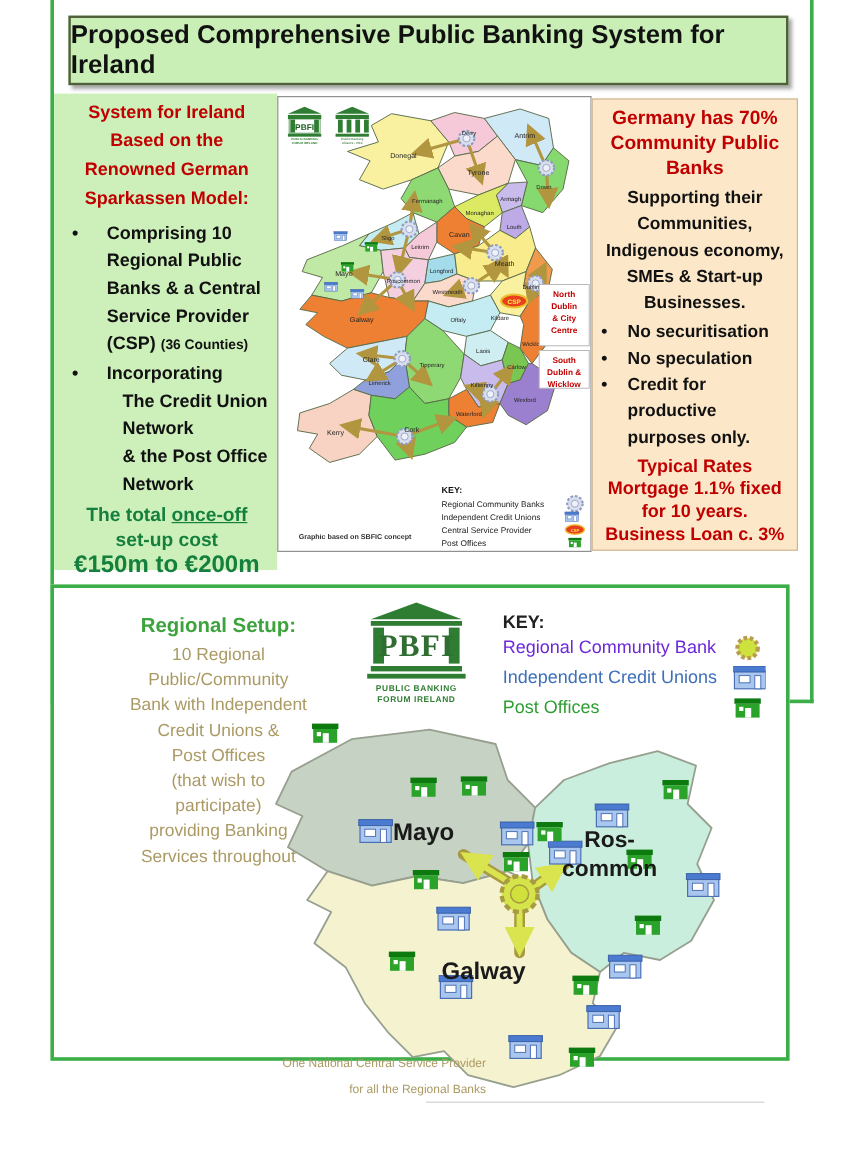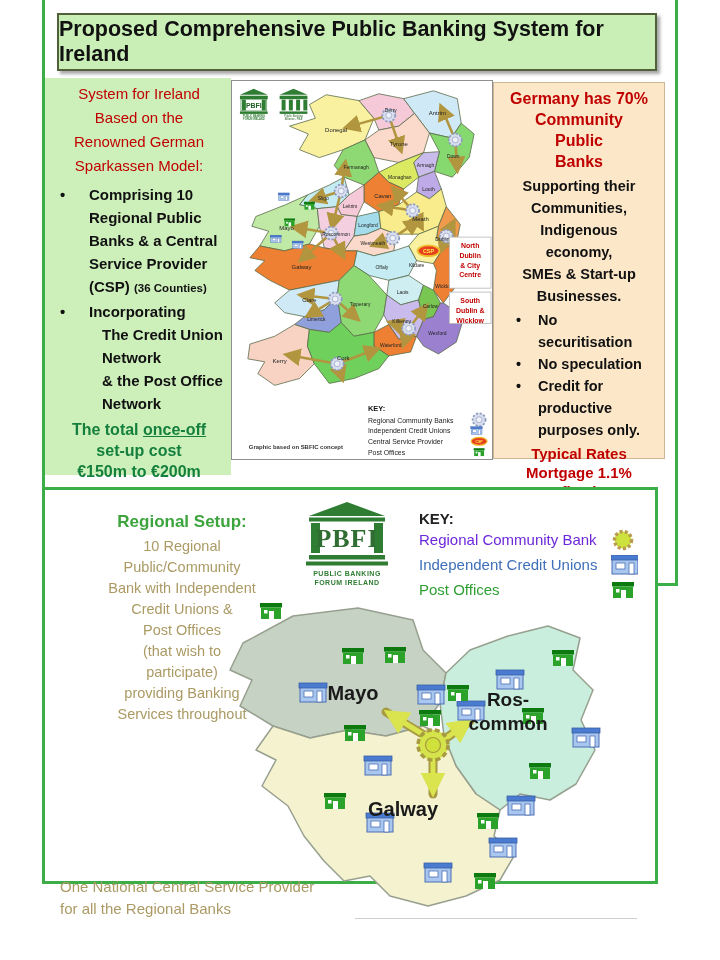--- a/index.html
+++ b/index.html
@@ -5,52 +5,52 @@
   html,body{margin:0;padding:0;background:#fff;}
   .page{position:relative;width:720px;height:960px;background:#fff;font-family:"Liberation Sans",sans-serif;overflow:hidden;}
   .top-bar{position:absolute;left:60px;top:0;width:612px;height:11px;background:#3db649;}
   .top-panel{position:absolute;left:42px;top:0;width:636px;height:586px;background:#fff;
     border-left:3px solid #3cae47;border-right:3px solid #3cae47;border-bottom:3px solid #3cae47;box-sizing:border-box;}
   .title-box{position:absolute;left:12px;top:13px;width:600px;height:58px;background:#c9efb6;border:2px solid #51603a;
     box-shadow:3px 3px 3px rgba(80,80,80,.5);display:flex;align-items:center;justify-content:center;
     font-size:21.5px;font-weight:bold;color:#111;box-sizing:border-box;}
   .green-bg{position:absolute;left:0;top:78px;width:186px;height:397px;background:#cdf0bb;}
   .left-col{position:absolute;left:2px;top:82px;width:184px;}
-  .lc-heading{color:#c00000;font-weight:normal;font-size:15px;line-height:24px;text-align:center;}
+  .lc-heading{color:#c00000;font-weight:bold;font-size:15px;line-height:24px;text-align:center;}
   .lc-bullets{margin-top:5px;font-size:15px;font-weight:bold;color:#111;line-height:23px;}
   .b-row{display:flex;padding-left:13px;}
   .b-dot{width:29px;flex:none;}
   .small{font-size:11.5px;}
   .indent{margin-left:13px;}
   .lc-footer{margin-top:4px;color:#15803d;font-weight:bold;text-align:center;font-size:16px;line-height:21px;}
-  .lc-footer .l3{font-size:16px;}
+  .lc-footer .l3{font-size:20px;}
   .uline{text-decoration:underline;}
   .map-box{position:absolute;left:186px;top:80px;width:262px;height:380px;background:#fff;border:1px solid #8f8f8f;box-sizing:border-box;}
   .right-col{position:absolute;left:448px;top:82px;width:172px;height:377px;background:#fce8c9;border:1px solid #cdb694;
-    box-sizing:border-box;padding:5px 16px;text-align:center;}
+    box-sizing:border-box;padding:5px 1px;text-align:center;}
   .rc-heading{color:#c00000;font-weight:bold;font-size:16px;line-height:21px;}
   .rc-support{margin-top:3px;font-weight:bold;font-size:14.5px;line-height:22px;color:#111;}
   .rc-bullets{margin-top:2px;text-align:left;font-weight:bold;font-size:14.5px;line-height:22px;color:#111;}
   .rc-row{display:flex;padding-left:6px;}
   .rc-dot{width:22px;flex:none;}
   .rc-rates{margin-top:3px;color:#c00000;font-weight:bold;font-size:15px;line-height:19px;}
   .strip{position:absolute;left:186px;top:459px;width:434px;height:16px;background:#f6dfb7;border-top:1px solid #b5a27d;
     box-sizing:border-box;font-size:10.5px;color:#222;text-align:center;line-height:15px;}
   .bottom-panel{position:absolute;left:42px;top:487px;width:616px;height:397px;background:#fff;border:3px solid #3cae47;box-sizing:border-box;}
   .bp-left{position:absolute;left:12px;top:22px;width:250px;text-align:center;}
   .bp-heading{color:#3da43d;font-weight:bold;font-size:17px;}
   .bp-body{margin-top:4px;color:#ab9a64;font-size:14.5px;line-height:21px;}
   .bp-logo{position:absolute;left:258px;top:10px;}
   .bp-key{position:absolute;left:374px;top:20px;width:228px;}
   .bp-key-title{font-weight:bold;font-size:15px;color:#222;}
   .key-row{display:flex;align-items:center;height:25px;}
   .key-label{width:192px;font-size:15px;}
   .k-tan{color:#6d28d9}.k-blue{color:#3e6fb8}.k-green{color:#2f9e33}
   .bp-map{position:absolute;left:173px;top:98px;}
-  .bp-footer{position:absolute;left:15px;top:386px;width:345px;text-align:left;color:#ab9a64;font-size:15px;line-height:22px;}
+  .bp-footer{position:absolute;left:15px;top:386px;width:345px;text-align:right;color:#ab9a64;font-size:10px;line-height:22px;}
   .edge-line{position:absolute;left:310px;top:428px;width:282px;height:1px;background:#d0d0d0;}
   svg text{font-family:"Liberation Sans",sans-serif;}
   .cn{font-size:6px;fill:#222;text-anchor:middle;}
   .cns{font-size:5px;fill:#222;text-anchor:middle;}
   .redlab{font-size:7px;font-weight:bold;fill:#c00000;text-anchor:middle;}
   .mkey{font-size:7px;fill:#222;}
   .mkey-t{font-size:7.5px;font-weight:bold;fill:#111;}
   .credit{font-size:6px;font-weight:bold;fill:#333;}
   .blab{font-size:20px;font-weight:bold;fill:#1a1a1a;text-anchor:middle;}
   .blab2{font-size:19px;font-weight:bold;fill:#1a1a1a;text-anchor:middle;}

